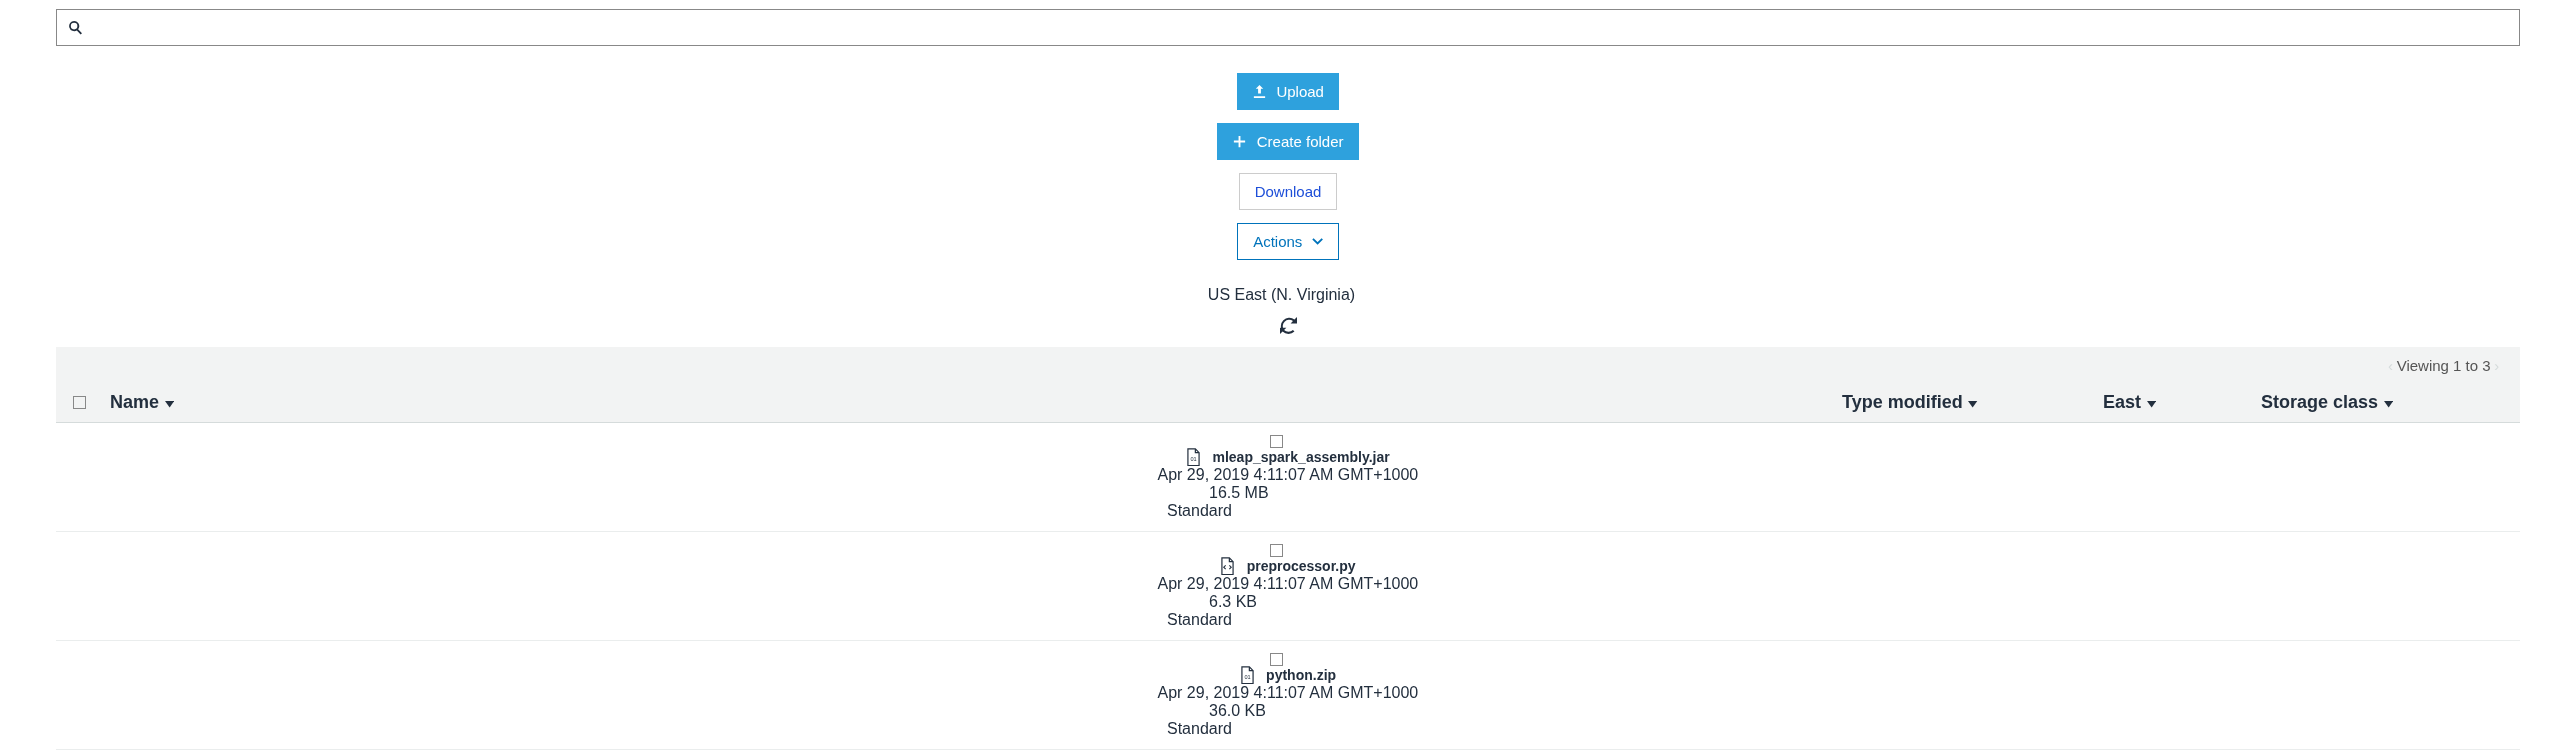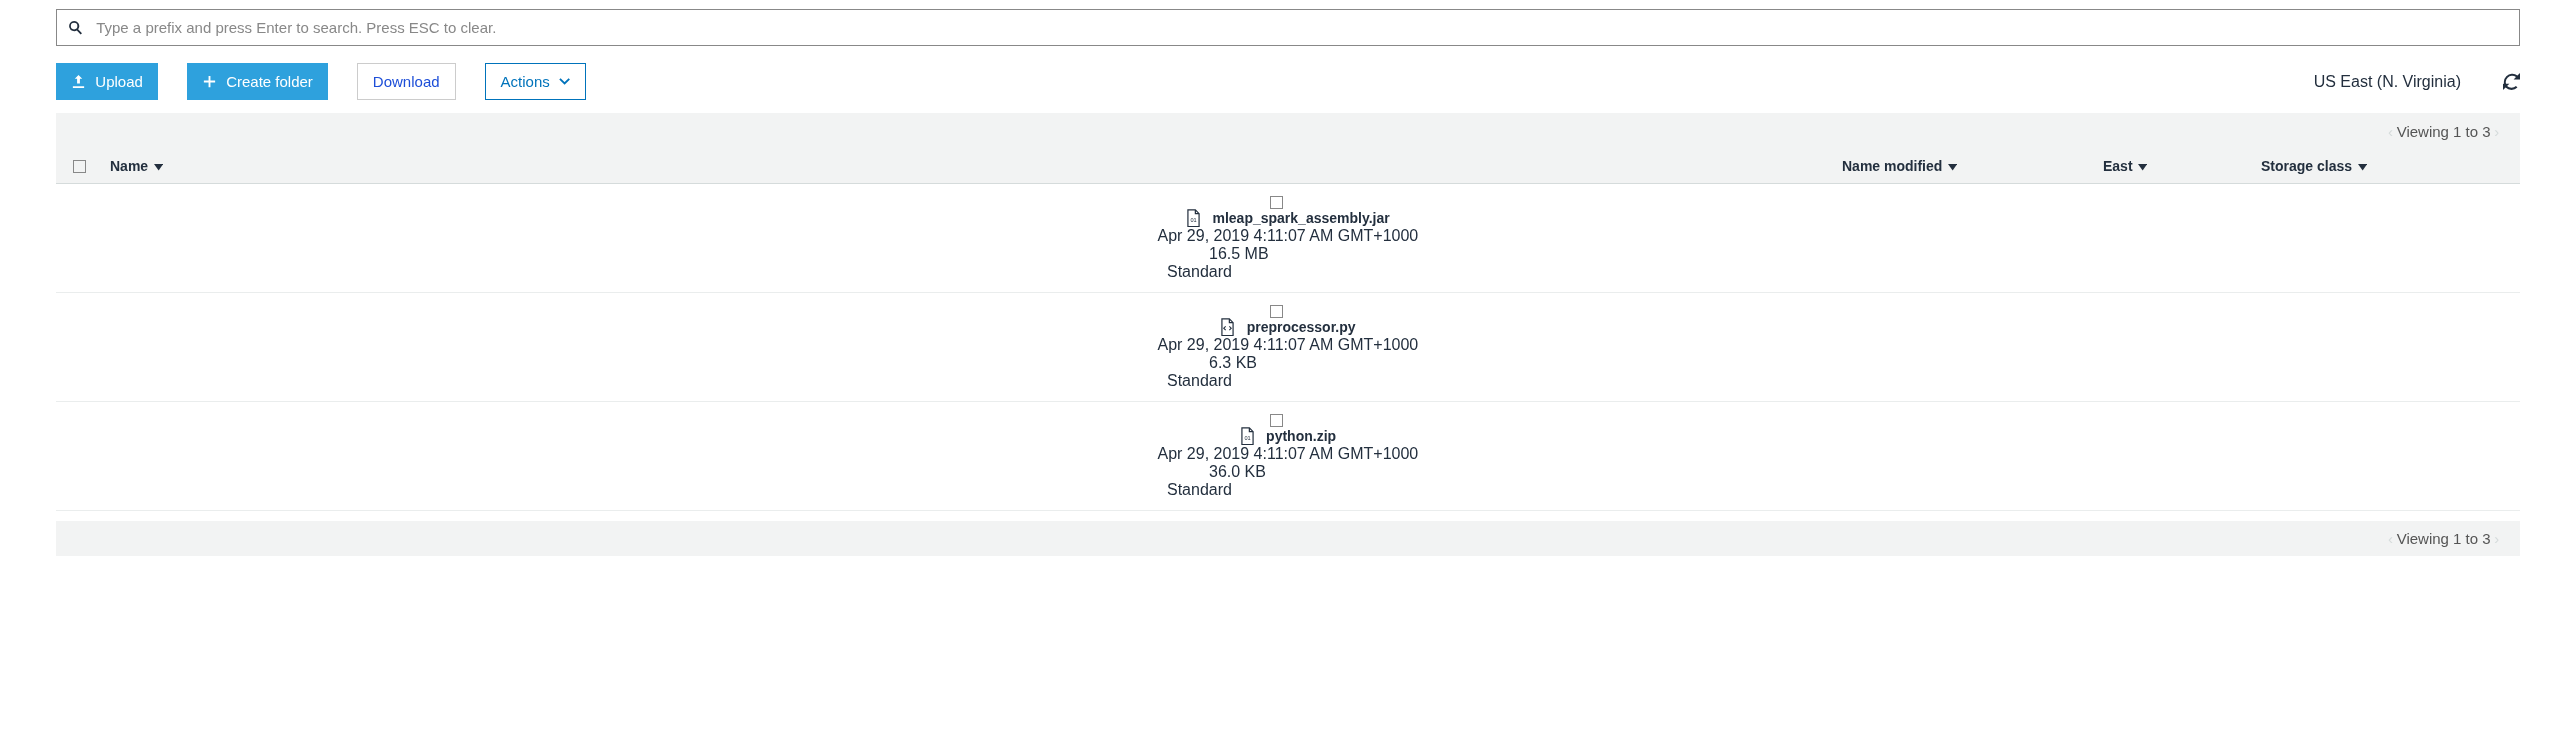--- a/index.html
+++ b/index.html
@@ -33,22 +33,23 @@
       flex: 1;
       font-size: 15px;
       color: #555;
     }
     .search-bar input::placeholder {
       color: #888;
     }
     .toolbar {
       display: flex;
       align-items: center;
-      margin-top: 17px;
-      gap: 29px;
+      margin-top: 27px;
+      gap: 13px;
+      flex-direction: column;
     }
     .btn {
       display: inline-flex;
       align-items: center;
       justify-content: center;
       padding: 0 15px;
       height: 37px;
       font-size: 15px;
       font-weight: 400;
       border: none;
@@ -141,21 +142,21 @@
       width: 261px;
     }
     .col-size {
       width: 158px;
     }
     .col-storage {
       width: 242px;
     }
     .th {
       font-weight: 700;
-      font-size: 14px;
+      font-size: 18px;
       display: flex;
       align-items: center;
       cursor: pointer;
     }
     .th .caret {
       margin-left: 5.6px;
     }
     .caret svg {
       width: 9.3px;
       height: 7.4px;
@@ -186,21 +187,20 @@
       color: #232f3e;
     }
   </style>
 </head>
 <body>
 
 <div class="search-bar">
   <svg class="icon-search" viewBox="0 0 16 16">
     <path d="M6.5 1a5.5 5.5 0 014.3 8.9l4.1 4.1-1.4 1.4-4.1-4.1A5.5 5.5 0 116.5 1zm0 2a3.5 3.5 0 100 7 3.5 3.5 0 000-7z"></path>
   </svg>
-  <input type="text" placeholder="Type a prefix and press Enter to search. Press ESC to clear." style="">
 </div>
 
 <div class="toolbar">
   <button class="btn btn-primary">
     <svg viewBox="0 0 16 16">
       <path d="M8 1l4 4h-2.5v5h-3V5H4l4-4zM2 13h12v2H2v-2z"></path>
     </svg>
     <span>Upload</span>
   </button>
 
@@ -243,21 +243,21 @@
   <div class="col-check">
     <div class="checkbox"></div>
   </div>
   <div class="col-name th">
     <span>Name</span>
     <span class="caret"><svg viewBox="0 0 10 8">
           <path d="M0 0h10L5 7z"></path>
         </svg></span>
   </div>
   <div class="col-modified th">
-    <span>Name modified</span>
+    <span>Type modified</span>
     <span class="caret"><svg viewBox="0 0 10 8">
           <path d="M0 0h10L5 7z"></path>
         </svg></span>
   </div>
   <div class="col-size th">
     <span>East</span>
     <span class="caret"><svg viewBox="0 0 10 8">
           <path d="M0 0h10L5 7z"></path>
         </svg></span>
   </div>

